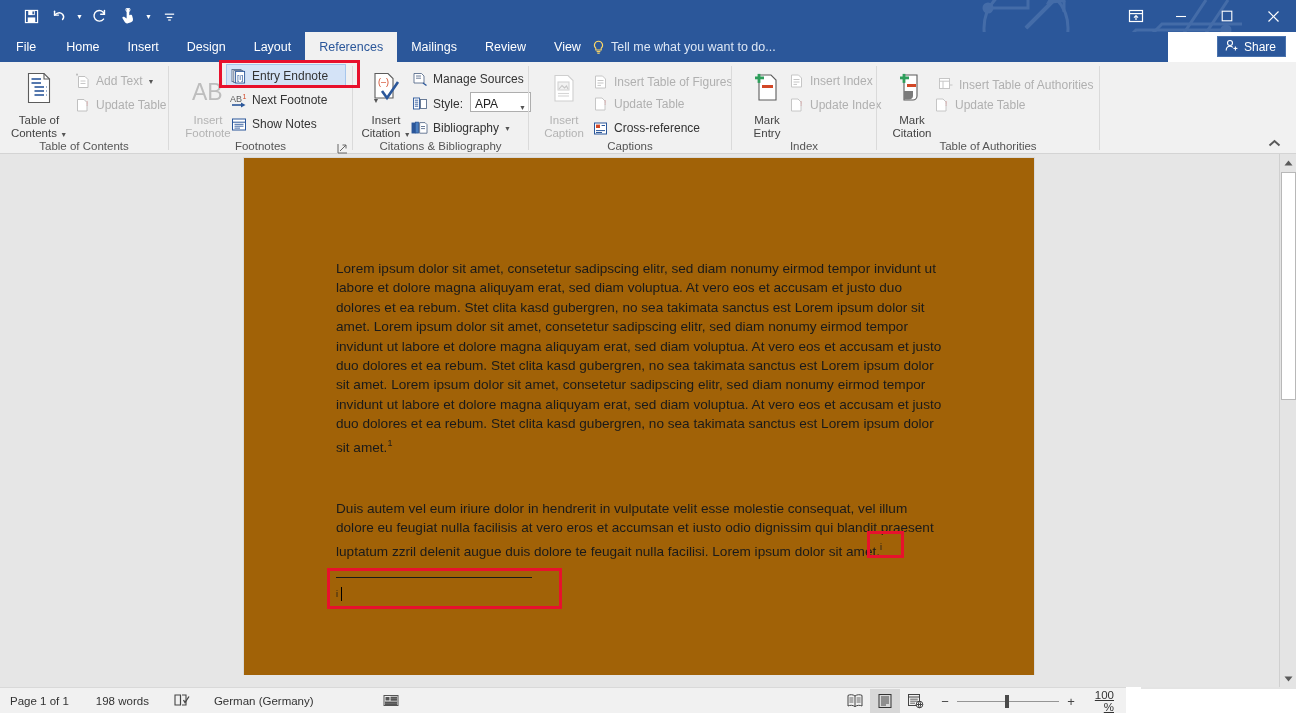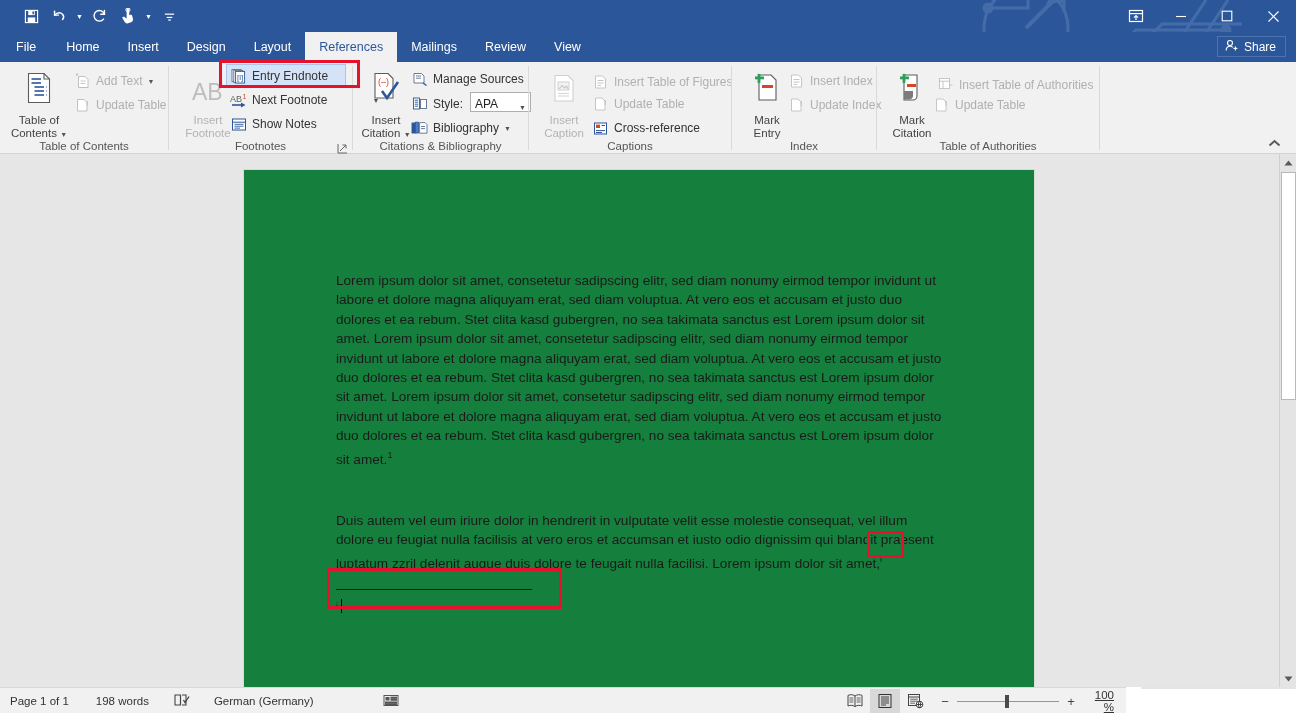--- a/index.html
+++ b/index.html
@@ -54,21 +54,21 @@
   .win-btn {
     width: 46px; height: 32px;
     display: flex; align-items: center; justify-content: center;
     color: #ffffff;
   }
   .win-btn.ribbon-opts { width: 44px; }
 
   
   .tabbar {
     position: absolute; top: 32px; left: 0;
-    width: 1296px; height: 30px;
+    width: 1168px; height: 30px;
     background: #2b579a;
   }
   .tabs {
     position: absolute; top: 0; left: 0;
     height: 30px;
     display: flex; align-items: stretch;
   }
   .tab {
     padding: 0 14px;
     display: flex; align-items: center;
@@ -182,23 +182,23 @@
     z-index: 40;
   }
 
   
   .docarea {
     position: absolute; top: 154px; left: 0;
     width: 1296px; height: 533px;
     background: #e6e6e6;
   }
   .page {
-    position: absolute; top: 15px; left: 243px;
+    position: absolute; top: 3px; left: 243px;
     width: 792px; height: 518px;
-    background: #15803d;
+    background: #a16207;
     border: 1px solid #d9d9d9;
     border-bottom: none;
   }
   .para {
     position: absolute;
     left: 92px; width: 608px;
     font-family: "Liberation Sans", sans-serif;
     font-size: 13.6px;
     line-height: 19.4px;
     color: #1a1a1a;
@@ -391,20 +391,30 @@
       <div class="tab file">File</div>
       <div class="tab">Home</div>
       <div class="tab">Insert</div>
       <div class="tab">Design</div>
       <div class="tab">Layout</div>
       <div class="tab active">References</div>
       <div class="tab">Mailings</div>
       <div class="tab">Review</div>
       <div class="tab">View</div>
     </div>
+    <div class="tellme">
+      <span class="bulb">
+        <svg width="13" height="15" viewBox="0 0 13 15" fill="none" stroke="#ffd966" stroke-width="1.1">
+          <path d="M6.5 1.2 A4 4 0 0 1 9.2 8.2 L9.2 10 L3.8 10 L3.8 8.2 A4 4 0 0 1 6.5 1.2 Z"></path>
+          <path d="M4.6 11.6 L8.4 11.6"></path>
+            <path d="M5.3 13.2 L7.7 13.2"></path>
+        </svg>
+      </span>
+      <span>Tell me what you want to do...</span>
+    </div>
   </div>
 
   <div class="share-btn">
     <span>
       <svg width="14" height="13" viewBox="0 0 14 13" fill="none" stroke="#fff" stroke-width="1.1">
         <circle cx="5" cy="4" r="2.5"></circle>
         <path d="M1.2 11.6 C1.2 8.6 3 7.3 5 7.3 C6.1 7.3 7.1 7.7 7.8 8.4"></path>
         <path d="M10.4 7.4 L10.4 11.4"></path>
           <path d="M8.4 9.4 L12.4 9.4"></path>
       </svg>

